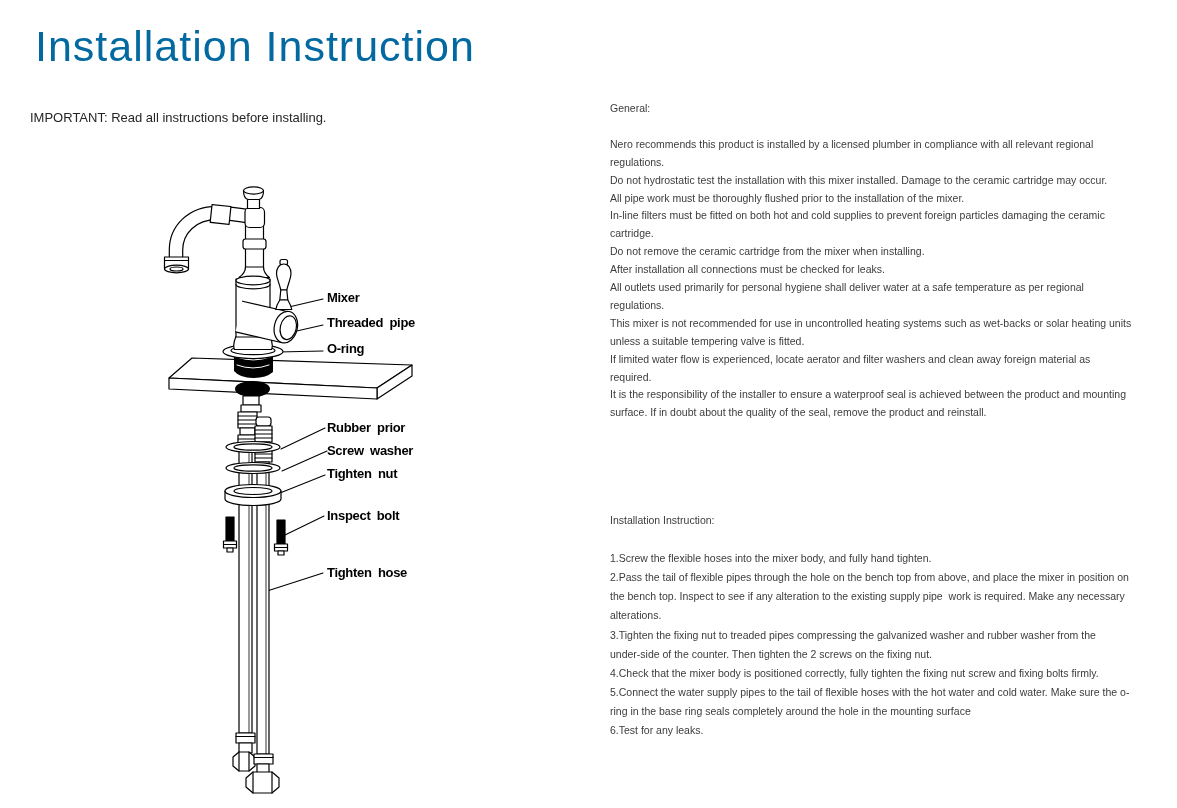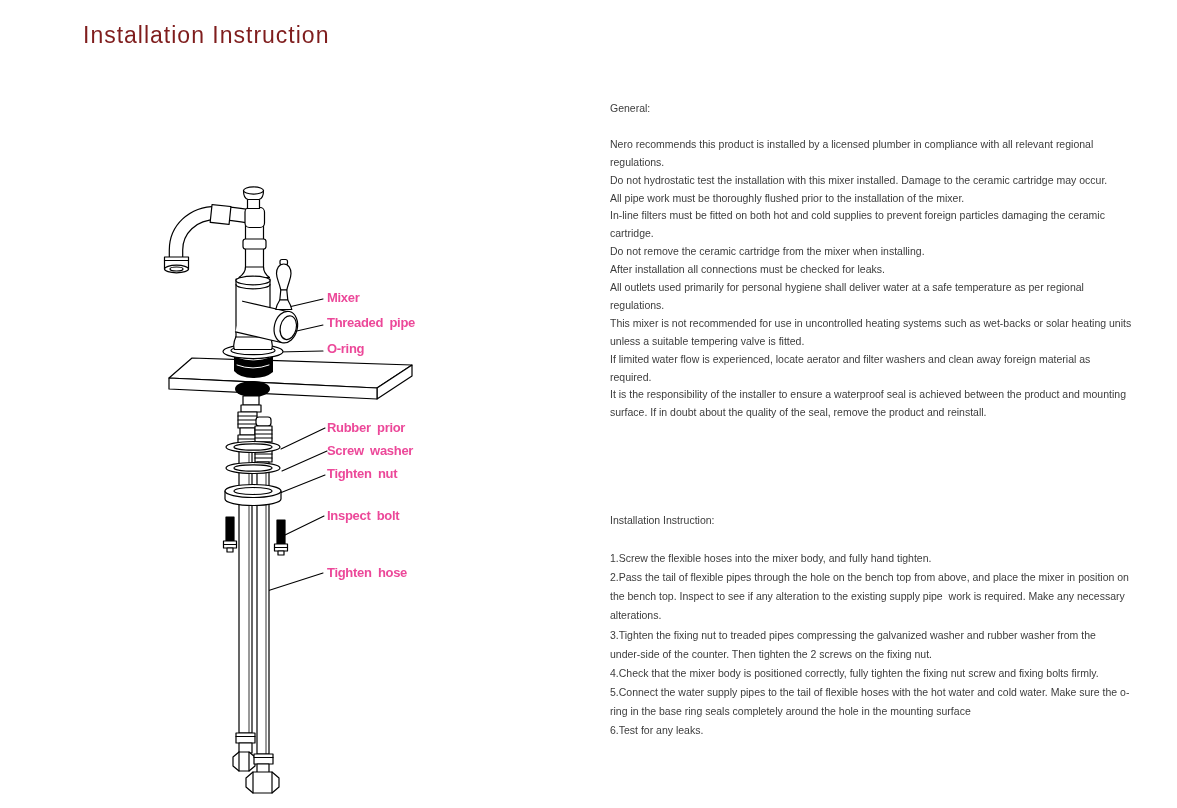--- a/index.html
+++ b/index.html
@@ -1,46 +1,47 @@
 <!DOCTYPE html>
 <html><head>
 <meta charset="utf-8">
 <style>
   html,body{margin:0;padding:0;background:#ffffff;}
   #canvas{
     position:relative;width:1177px;height:808px;background:#fff;overflow:hidden;
     font-family:"Liberation Sans",sans-serif;color:#3c3c3c;
   }
   .page-title{
-    position:absolute;left:35px;top:22px;font-size:23px;letter-spacing:1px;
-    color:#7f1d1d;white-space:nowrap;margin-left:48px;
+    position:absolute;left:35px;top:22px;font-size:43px;letter-spacing:1px;
+    color:#0369a1;white-space:nowrap;
   }
   .important-note{
     position:absolute;left:30px;top:110px;font-size:13px;color:#252525;white-space:nowrap;
   }
   .diagram{position:absolute;left:40px;top:180px;width:460px;height:628px;}
   .diagram svg{position:absolute;left:0;top:0;}
   .dlabel{
-    position:absolute;left:287px;font-size:13px;font-weight:bold;color:#ec4899;
+    position:absolute;left:287px;font-size:13px;font-weight:bold;color:#000000;
     letter-spacing:-0.3px;word-spacing:3px;white-space:nowrap;line-height:13px;
   }
   .rcol{position:absolute;left:610px;width:575px;}
   .rhead{font-size:10.5px;line-height:17.9px;color:#3c3c3c;}
   .general .tline{font-size:10.5px;line-height:17.9px;white-space:pre;color:#3c3c3c;}
   .general .rgap{height:17.9px;}
   .steps .rhead{line-height:19.1px;}
   .steps .tline{font-size:10.5px;line-height:19.1px;white-space:pre;color:#3c3c3c;}
   .steps .rgap{height:19.1px;}
 </style>
 </head>
 <body>
 
 <div id="canvas">
 
   <div class="page-title">Installation Instruction</div>
+  <div class="important-note">IMPORTANT: Read all instructions before installing.</div>
 
   <div class="diagram">
     <svg width="460" height="628" viewBox="0 0 460 628">
       <g stroke="#000" stroke-width="1.2" fill="none" stroke-linecap="round" stroke-linejoin="round">
 
         <g>
           <polygon points="152,178 372,185 337,208 129,198" fill="#fff"></polygon>
           <polygon points="372,185 337,208 337,219 372,196" fill="#fff"></polygon>
           <polygon points="129,198 337,208 337,219 129,209" fill="#fff"></polygon>
         </g>

